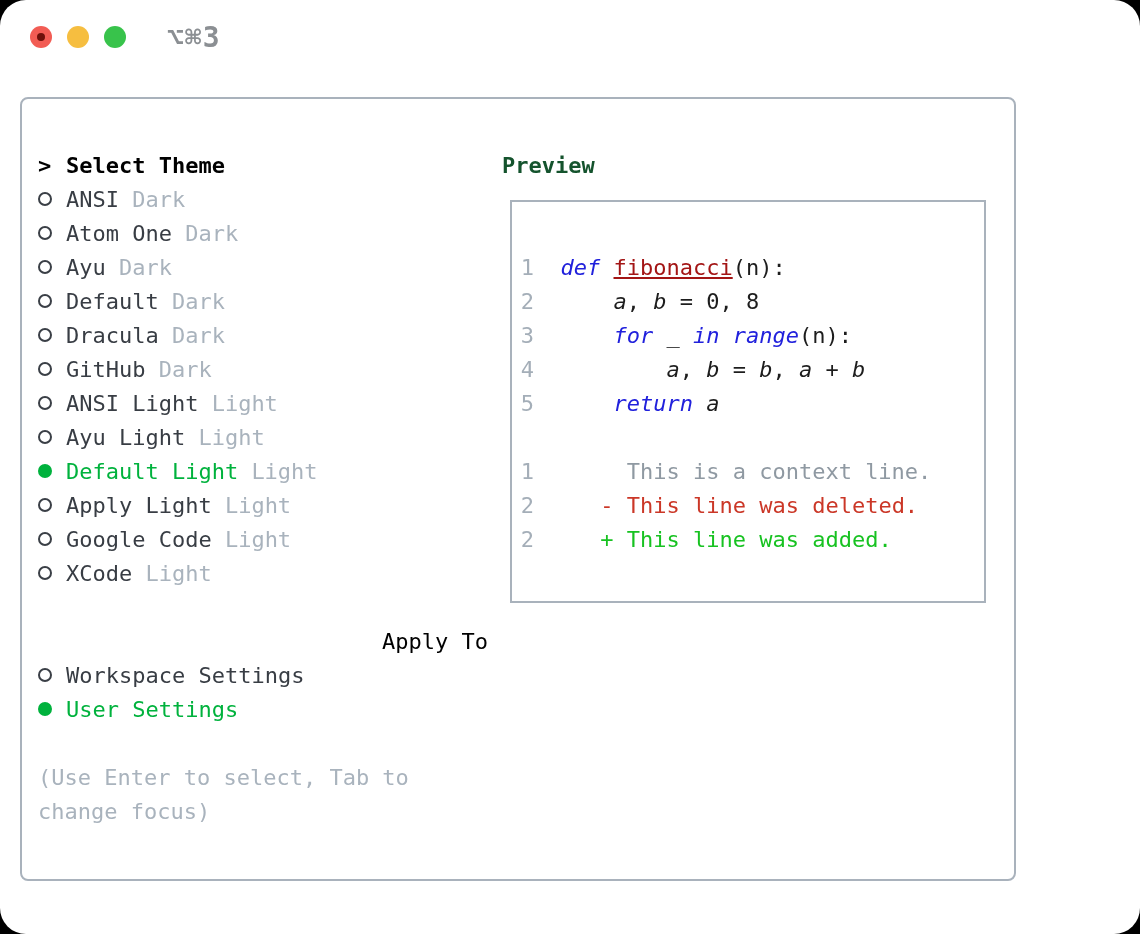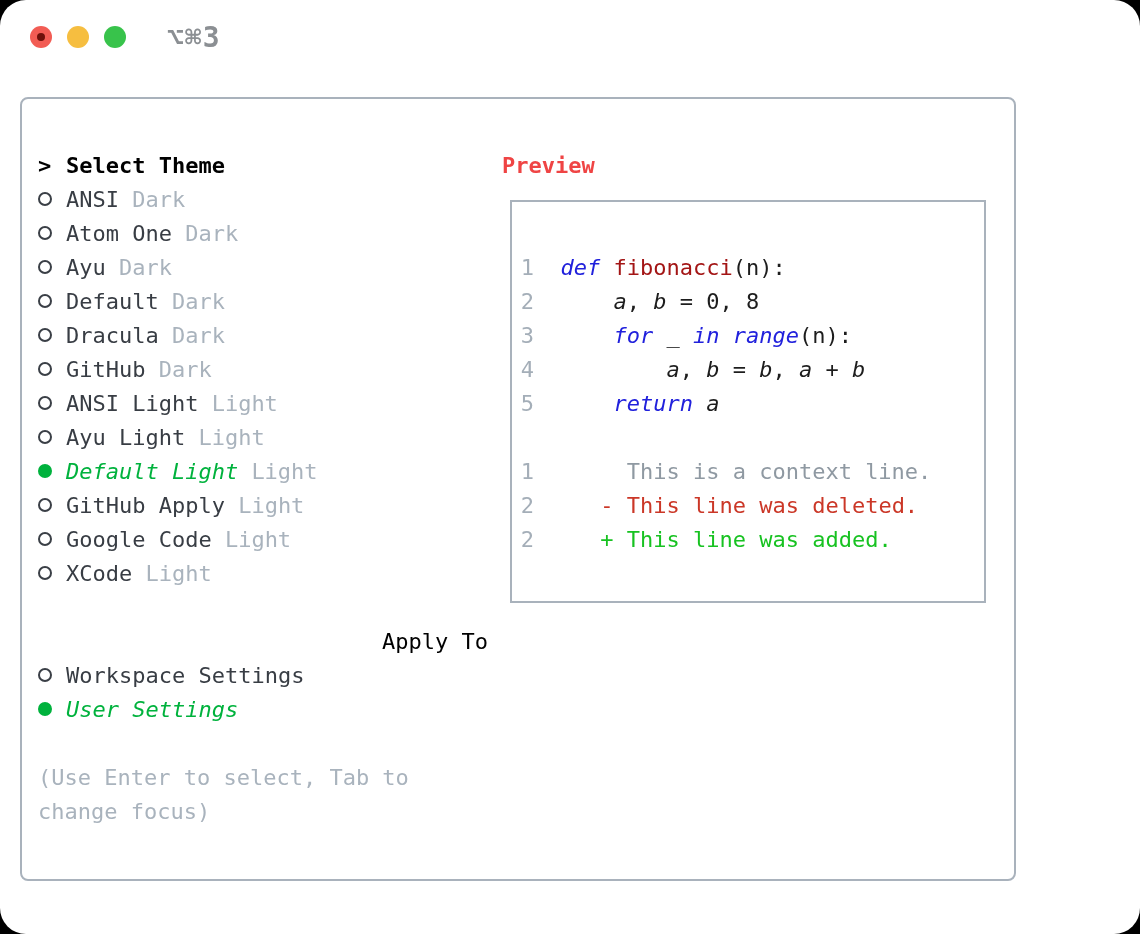--- a/index.html
+++ b/index.html
@@ -39,41 +39,41 @@
   .row{display:flex;align-items:center;height:34px;white-space:pre;}
   .spacer{height:34px;}
   .marker{width:28px;flex:none;display:flex;align-items:center;}
   .prompt{font-weight:bold;color:#000;}
   .header-row{font-weight:bold;color:#000;}
   .ring{
     width:10px;height:10px;border-radius:50%;
     border:2px solid #3a3f46;background:transparent;display:inline-block;
   }
   .selected .ring{background:var(--green_accent,#00b23d);border-color:var(--green_accent,#00b23d);}
-  .selected .label{color:var(--green_accent,#00b23d);font-style:italic;}
+  .selected .label{color:var(--green_accent,#00b23d);}
   .suffix{color:var(--muted_gray,#a9b3bd);margin-left:0.6em;}
   .apply-header{color:#000;justify-content:flex-end;}
   .hint-line{color:var(--muted_gray,#a9b3bd);height:34px;display:flex;align-items:center;white-space:pre;}
   
   .preview-title{
     position:absolute;left:480px;top:49px;height:34px;display:flex;align-items:center;
-    font-size:22px;font-weight:bold;color:#ef4444;
+    font-size:22px;font-weight:bold;color:#14532d;
   }
   .preview-box{
     position:absolute;left:488px;top:101px;width:476px;height:403px;
     border:2px solid var(--border_gray,#a9b2bc);box-sizing:border-box;
     padding:48px 0 0 8px;font-size:22px;overflow:hidden;background:#fff;
   }
   .pline{display:flex;height:34px;align-items:center;}
   .pnum{width:14px;flex:none;text-align:right;color:var(--line_number,#a4aeb8);}
   .pcontent{white-space:pre;color:#1d1d1d;}
   .diff-block{margin-top:34px;}
   .seg-pl{color:#1d1d1d;}
   .seg-kw{color:var(--keyword_blue,#2121dc);font-style:italic;}
-  .seg-fn{color:var(--function_red,#a31515);}
+  .seg-fn{color:var(--function_red,#a31515);text-decoration:underline;}
   .seg-var{color:#1d1d1d;font-style:italic;}
   .seg-ctx{color:var(--context_gray,#8f99a2);}
   .seg-del{color:var(--diff_del,#cb3727);}
   .seg-add{color:var(--diff_add,#17c221);}
 </style>
 </head>
 <body>
 
 <div class="window">
 
@@ -135,21 +135,21 @@
     <span class="label">Ayu Light</span>
     <span class="suffix">Light</span>
   </div>
           <div class="row option-row selected">
     <span class="marker"><span class="ring"></span></span>
     <span class="label">Default Light</span>
     <span class="suffix">Light</span>
   </div>
           <div class="row option-row">
     <span class="marker"><span class="ring"></span></span>
-    <span class="label">GitHub Apply</span>
+    <span class="label">Apply Light</span>
     <span class="suffix">Light</span>
   </div>
           <div class="row option-row">
     <span class="marker"><span class="ring"></span></span>
     <span class="label">Google Code</span>
     <span class="suffix">Light</span>
   </div>
           <div class="row option-row">
     <span class="marker"><span class="ring"></span></span>
     <span class="label">XCode</span>

